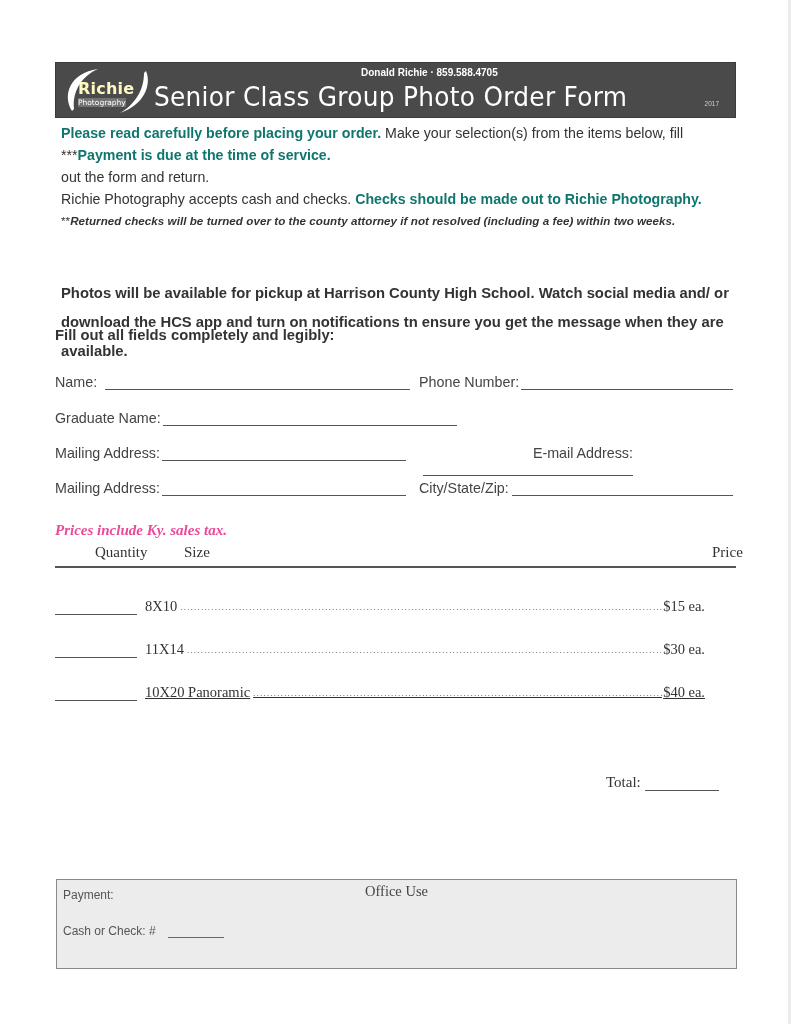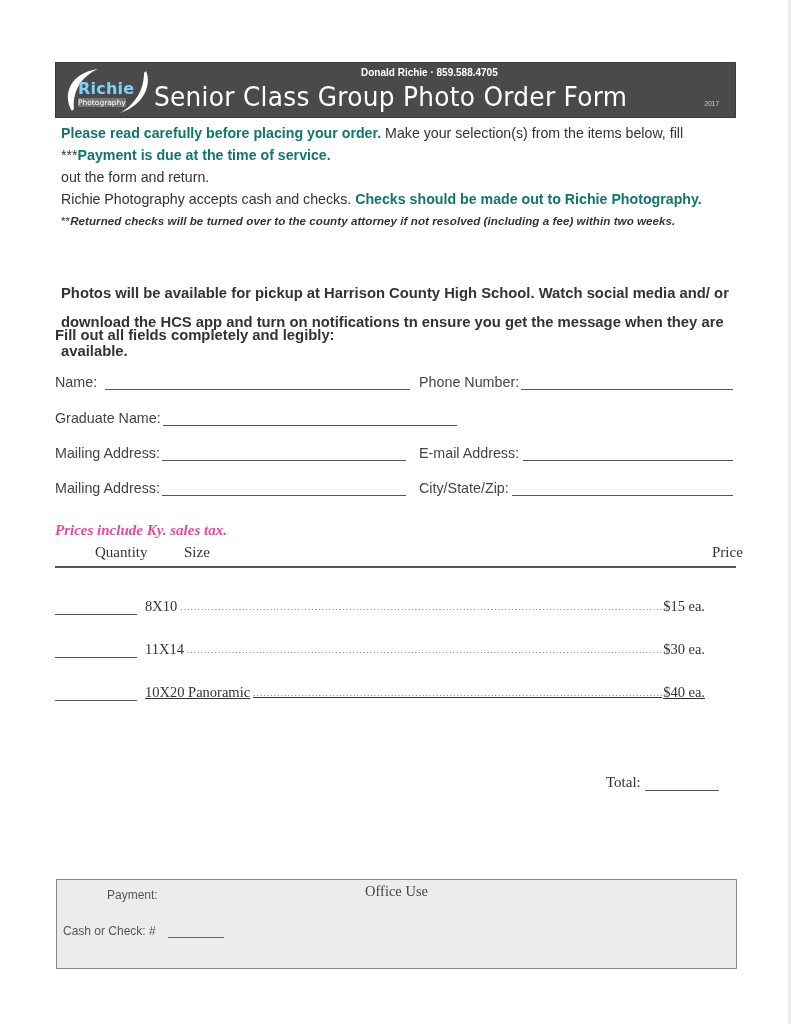--- a/index.html
+++ b/index.html
@@ -10,21 +10,21 @@
   .page-edge { position: absolute; right: 0; top: 0; width: 3px; height: 1024px; background: #ececec; }
 
   
   .banner {
     position: absolute; left: 55px; top: 62px; width: 681px; height: 56px;
     background: #4a4a4a; border: 1px solid #3a3a3a; box-sizing: border-box;
   }
   .logo { position: absolute; left: 4px; top: 2px; width: 92px; height: 50px; }
   .logo svg { position: absolute; left: 0; top: 0; }
   .logo-name {
-    position: absolute; left: 18px; top: 14px; color: #7dd3fc; font-weight: bold;
+    position: absolute; left: 18px; top: 14px; color: #fef9c3; font-weight: bold;
     font-size: 16px; font-family: "DejaVu Sans", sans-serif; letter-spacing: 0.2px;
   }
   .logo-sub {
     position: absolute; left: 18px; top: 33px; color: #fff; font-size: 7.5px;
     font-family: "DejaVu Sans", sans-serif; background: #737373;
   }
   .contact {
     position: absolute; left: 305px; top: 4px; color: #fff; font-size: 10px; font-weight: bold;
   }
   .title {
@@ -68,21 +68,21 @@
 
   .total { position: absolute; left: 606px; top: 774px; display: flex; align-items: flex-end; font-size: 15px; color: #333; }
   .total .line-input { width: 74px; border: none; border-bottom: 1px solid #555; height: 14px; margin-left: 4px; background: transparent; outline: none; padding: 0; }
 
   
   .office {
     position: absolute; left: 56px; top: 879px; width: 681px; height: 90px; box-sizing: border-box;
     background: #ececec; border: 1.5px solid #8a8a8a;
   }
   .office .heading { position: absolute; left: 0; width: 100%; top: 3px; text-align: center; font-size: 14.5px; color: #444; }
-  .office .payment { position: absolute; left: 6px; top: 8px; font-size: 12px; color: #555; margin-left: 44px; }
+  .office .payment { position: absolute; left: 6px; top: 8px; font-size: 12px; color: #555; }
   .office .cash { position: absolute; left: 6px; top: 44px; font-size: 12px; color: #555; display: flex; align-items: flex-end; gap: 12px; }
   .office .cash .line-input { width: 56px; border: none; border-bottom: 1px solid #666; height: 12px; background: transparent; outline: none; padding: 0; }
 </style>
 </head>
 <body>
 
 <div class="page-edge"></div>
 
 <div class="banner">
   <div class="logo">
@@ -118,21 +118,21 @@
   <input class="line-input" style="width: 212px;" value="">
 </div>
 <div class="field" style="left:55px; top:410px;">
   <span class="lbl">Graduate Name:</span>
   <input class="line-input" style="width: 294px;" value="">
 </div>
 <div class="field" style="left:55px; top:445px;">
   <span class="lbl">Mailing Address:</span>
   <input class="line-input" style="width: 244px;" value="">
 </div>
-<div class="field" style="left:419px; top:445px;">
+<div class="field" style="left:419px; top:445px;flex-direction:column;">
   <span class="lbl">E-mail Address:</span>
   <input class="line-input" style="width: 210px; margin-left: 4px;" value="">
 </div>
 <div class="field" style="left:55px; top:480px;">
   <span class="lbl">Mailing Address:</span>
   <input class="line-input" style="width: 244px;" value="">
 </div>
 <div class="field" style="left:419px; top:480px;">
   <span class="lbl">City/State/Zip:</span>
   <input class="line-input" style="width: 221px; margin-left: 3px;" value="">

